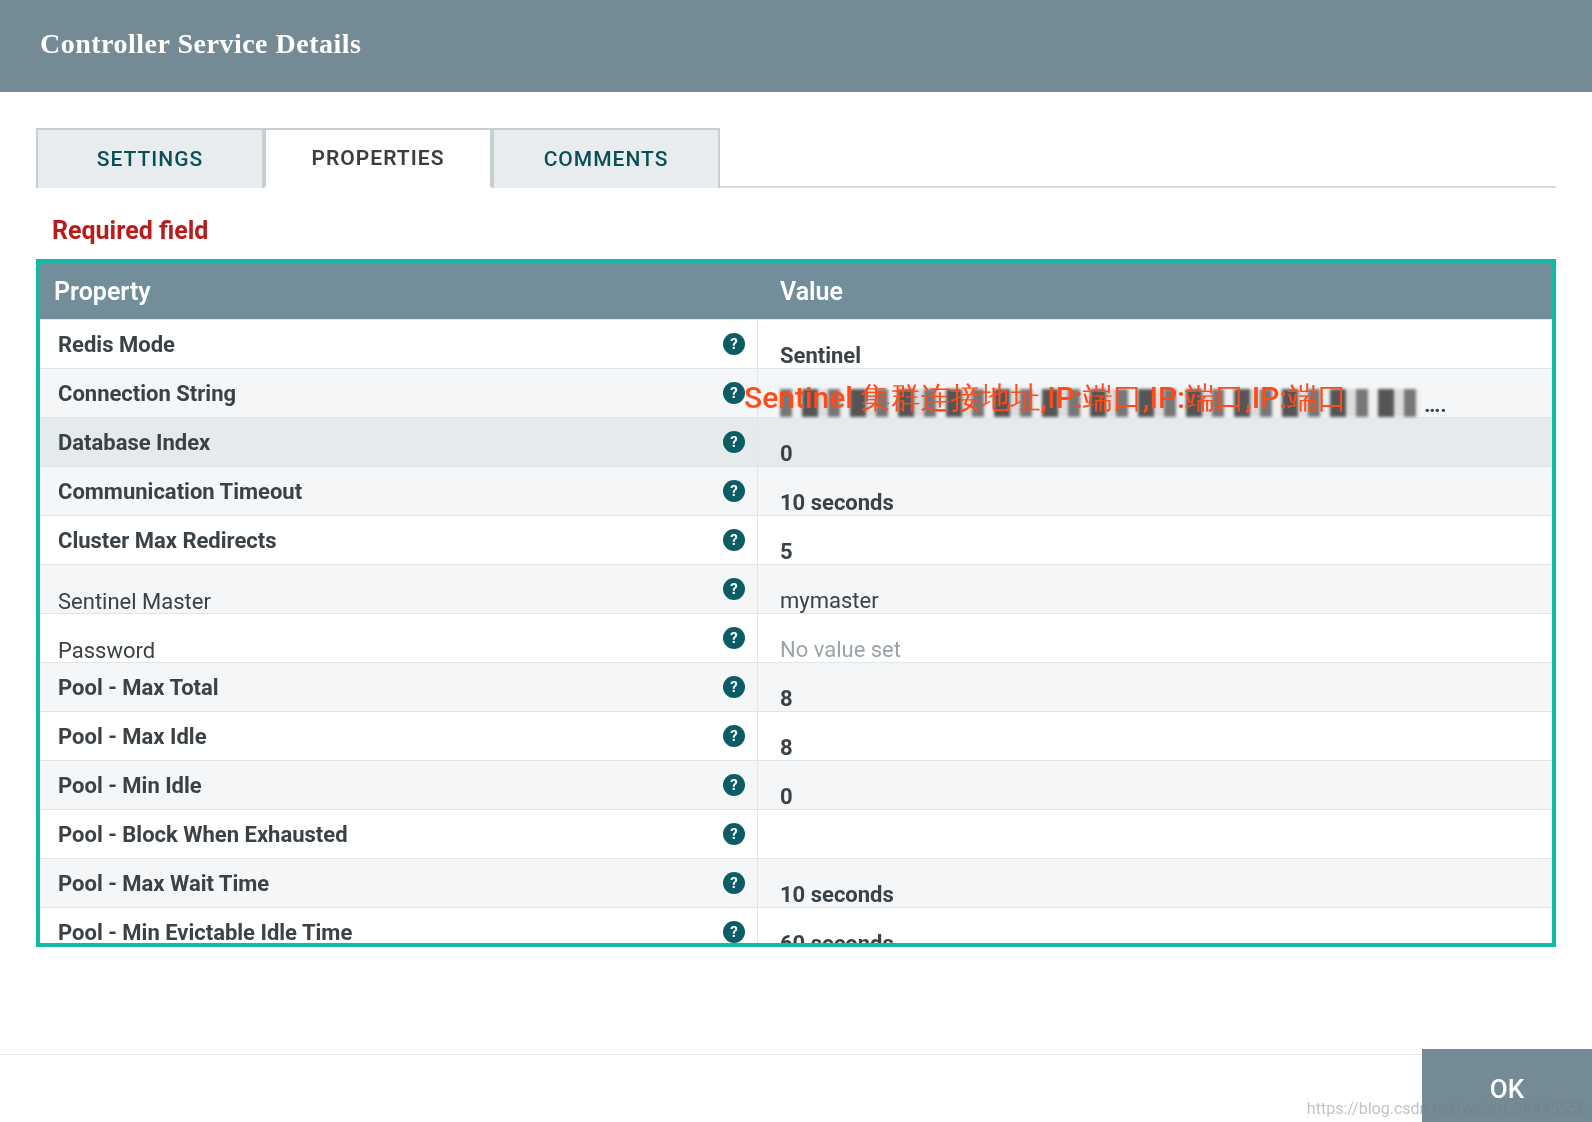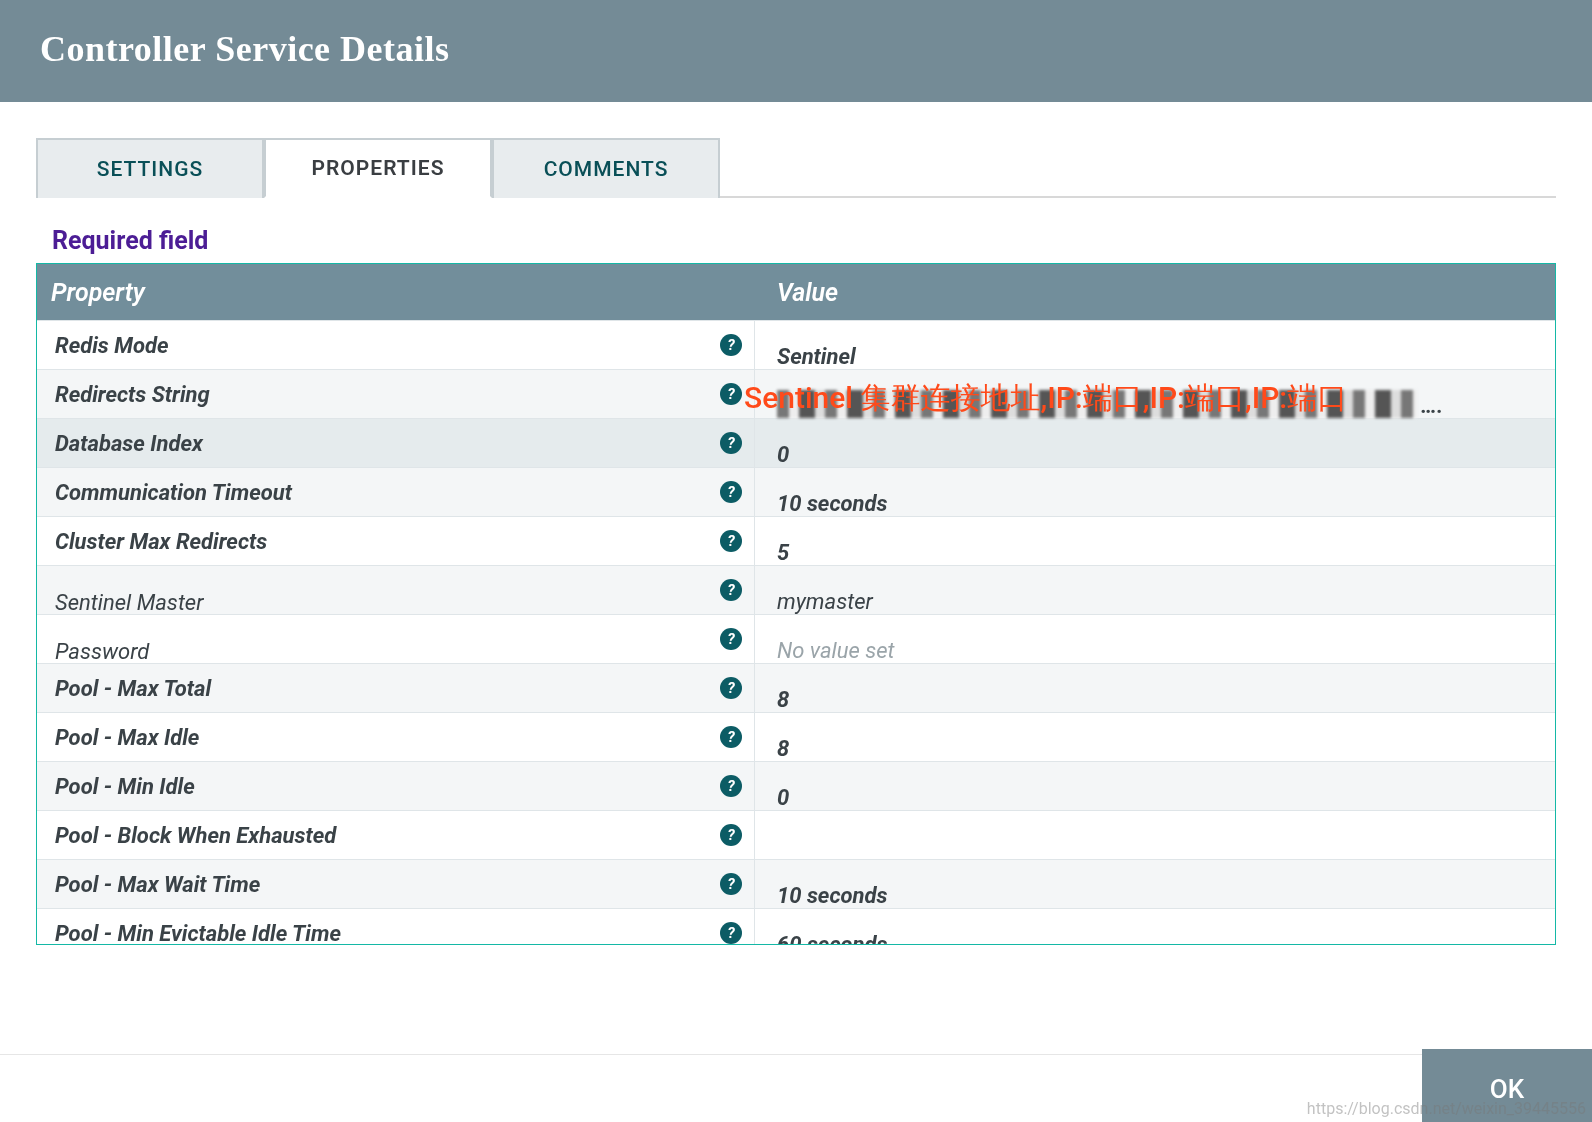--- a/index.html
+++ b/index.html
@@ -16,21 +16,21 @@
       overflow: hidden;
     }
     .header-bar {
       background: #748b96;
       color: #fff;
       padding: 28px 40px 32px 40px;
     }
     .header-title {
       font-family: Georgia, "Times New Roman", serif;
       font-weight: 700;
-      font-size: 36px;
+      font-size: 28px;
       letter-spacing: 0.5px;
     }
     .content-area {
       padding: 36px 36px 8px 36px;
     }
     .tabs-row {
       display: flex;
       border-bottom: 2px solid #d8d8d8;
     }
     .tab {
@@ -52,29 +52,28 @@
     .tab.active {
       background: #fff;
       border: 2px solid #c6ced2;
       border-bottom: 2px solid #fff;
       color: #3a3e42;
       font-weight: 600;
     }
     .required-label {
       margin-top: 28px;
       margin-left: 16px;
-      margin-bottom: 8px;
+      margin-bottom: 14px;
       font-size: 25px;
       font-weight: 700;
-      color: #4c1d95;
+      color: #b91c1c;
     }
     .prop-table {
       width: 100%;
-      border: 1px solid #14b8a6;
-      font-style: italic;
+      border: 4px solid #14b8a6;
     }
     .prop-head {
       display: flex;
       background: #728e9b;
       color: #fff;
       height: 56px;
       align-items: center;
       font-size: 25px;
       font-weight: 600;
     }
@@ -233,21 +232,21 @@
           <div class="prop-name">
             <span class="bold">Redis Mode</span>
             <span class="help-icon">?</span>
           </div>
           <div class="prop-val bold">
             <span>Sentinel</span>
           </div>
         </div>
         <div class="prop-row alt">
           <div class="prop-name">
-            <span class="bold">Redirects String</span>
+            <span class="bold">Connection String</span>
             <span class="help-icon">?</span>
           </div>
           <div class="prop-val bold">
             <span class="blurred-conn"></span>
             <span style="margin-left: 4px;">….</span>
           </div>
         </div>
         <div class="prop-row darker">
           <div class="prop-name">
             <span class="bold">Database Index</span>

